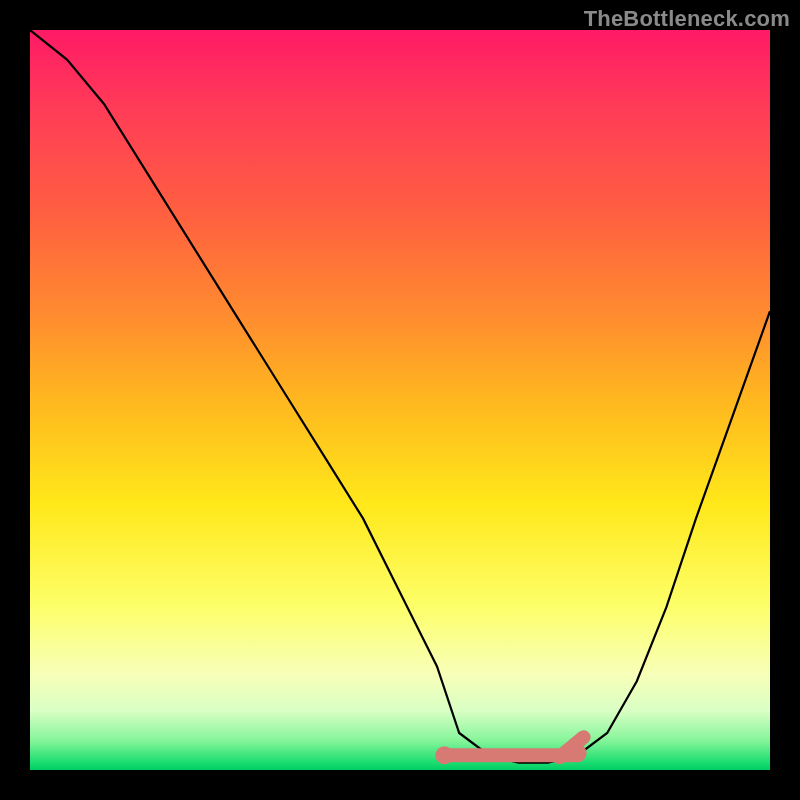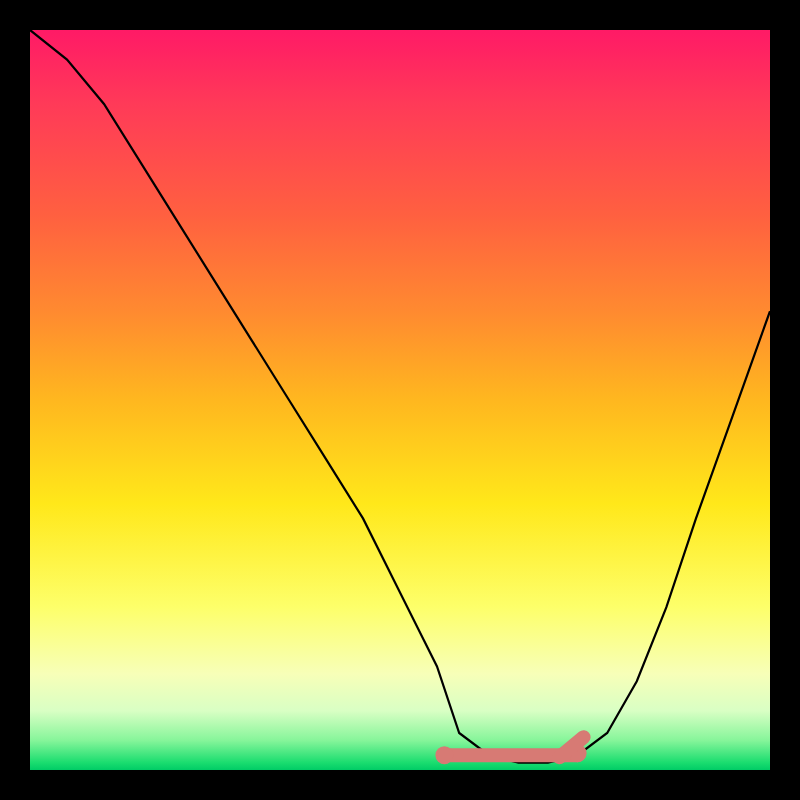--- a/index.html
+++ b/index.html
@@ -54,20 +54,21 @@
     font-size: 22px;
     font-weight: 600;
     color: #8a8a8a;
     letter-spacing: 0.2px;
   }
 </style>
 </head>
 <body>
 
 <div class="chart-wrap">
+  <div class="watermark">TheBottleneck.com</div>
 
   <div class="plot-area">
     <svg class="plot-svg" viewBox="0 0 740 740" preserveAspectRatio="none">
       <path id="curve-path" fill="none" stroke="#000000" stroke-width="2.2" d="M0.0 0.0 L37.0 29.6 L74.0 74.0 L111.0 133.2 L148.0 192.4 L185.0 251.6 L222.0 310.8 L259.0 370.0 L296.0 429.2 L333.0 488.4 L370.0 562.4 L407.0 636.4 L429.2 703.0 L458.8 725.2 L488.4 732.6 L518.0 732.6 L547.6 725.2 L577.2 703.0 L606.8 651.2 L636.4 577.2 L666.0 488.4 L703.0 384.8 L740.0 281.2"></path>
       <g id="marker-band">
           <line x1="414.40000000000003" x2="547.6" y1="725.2" y2="725.2" stroke="#d77a74" stroke-width="14" stroke-linecap="round"></line>
           <circle cx="414.40000000000003" cy="725.2" r="9" fill="#d77a74"></circle>
           <circle cx="547.6" cy="723.2" r="9" fill="#d77a74"></circle>
           <line x1="529.6" y1="727.2" x2="553.6" y2="707.2" stroke="#d77a74" stroke-width="14" stroke-linecap="round"></line>
         </g>

